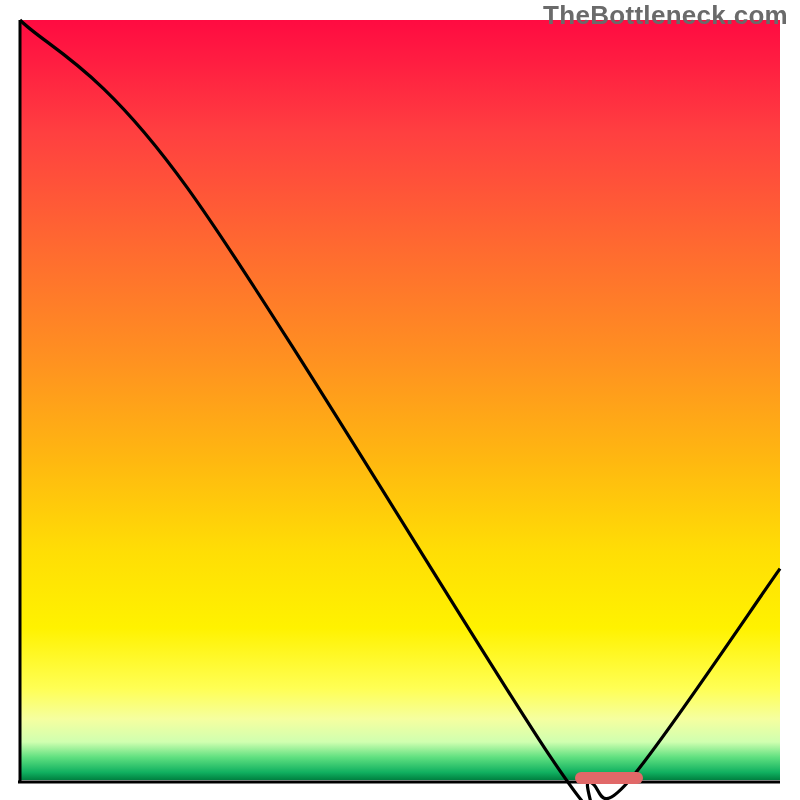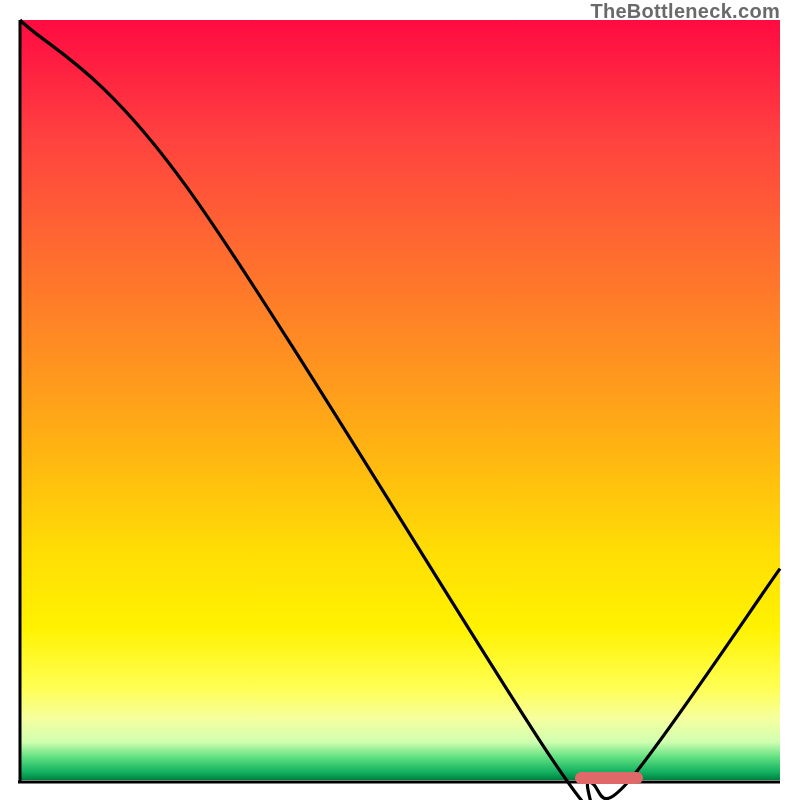--- a/index.html
+++ b/index.html
@@ -35,22 +35,22 @@
       #f5ffa0 92%,
       #d0ffb0 95%,
       #60e080 97%,
       #10b060 99%,
       #008040 100%
     );
   }
   .watermark {
     position: absolute;
     top: 0px;
-    right: 20px;
-    font-size: 20px;
+    right: 12px;
+    font-size: 26px;
     font-weight: 700;
     color: #6a6a6a;
     letter-spacing: 0.3px;
   }
   svg.overlay {
     position: absolute;
     left: 0;
     top: 0;
     width: 800px;
     height: 800px;

